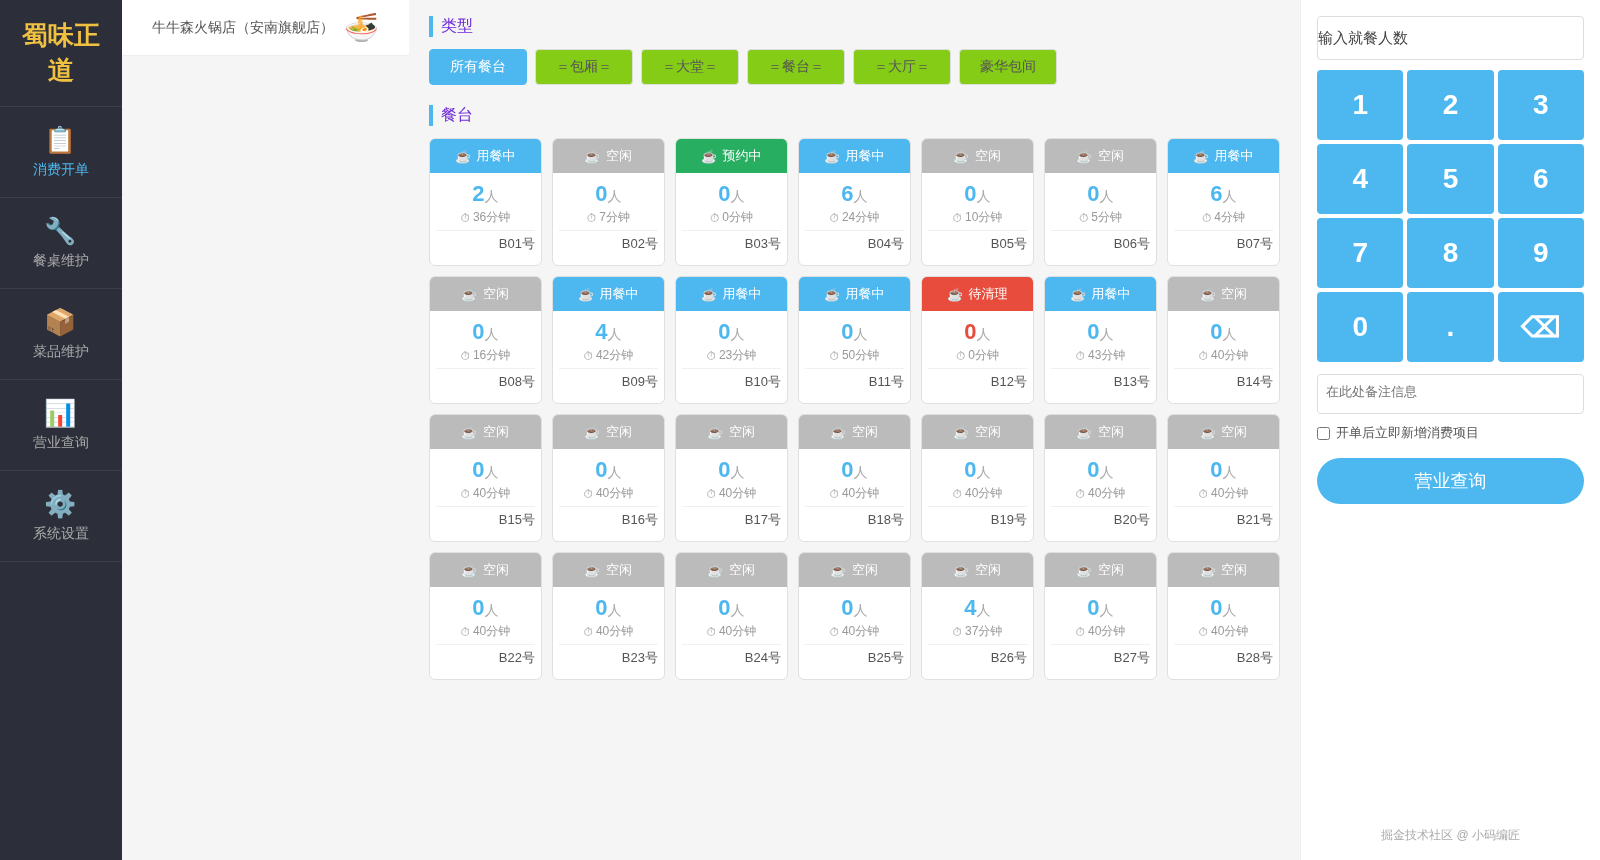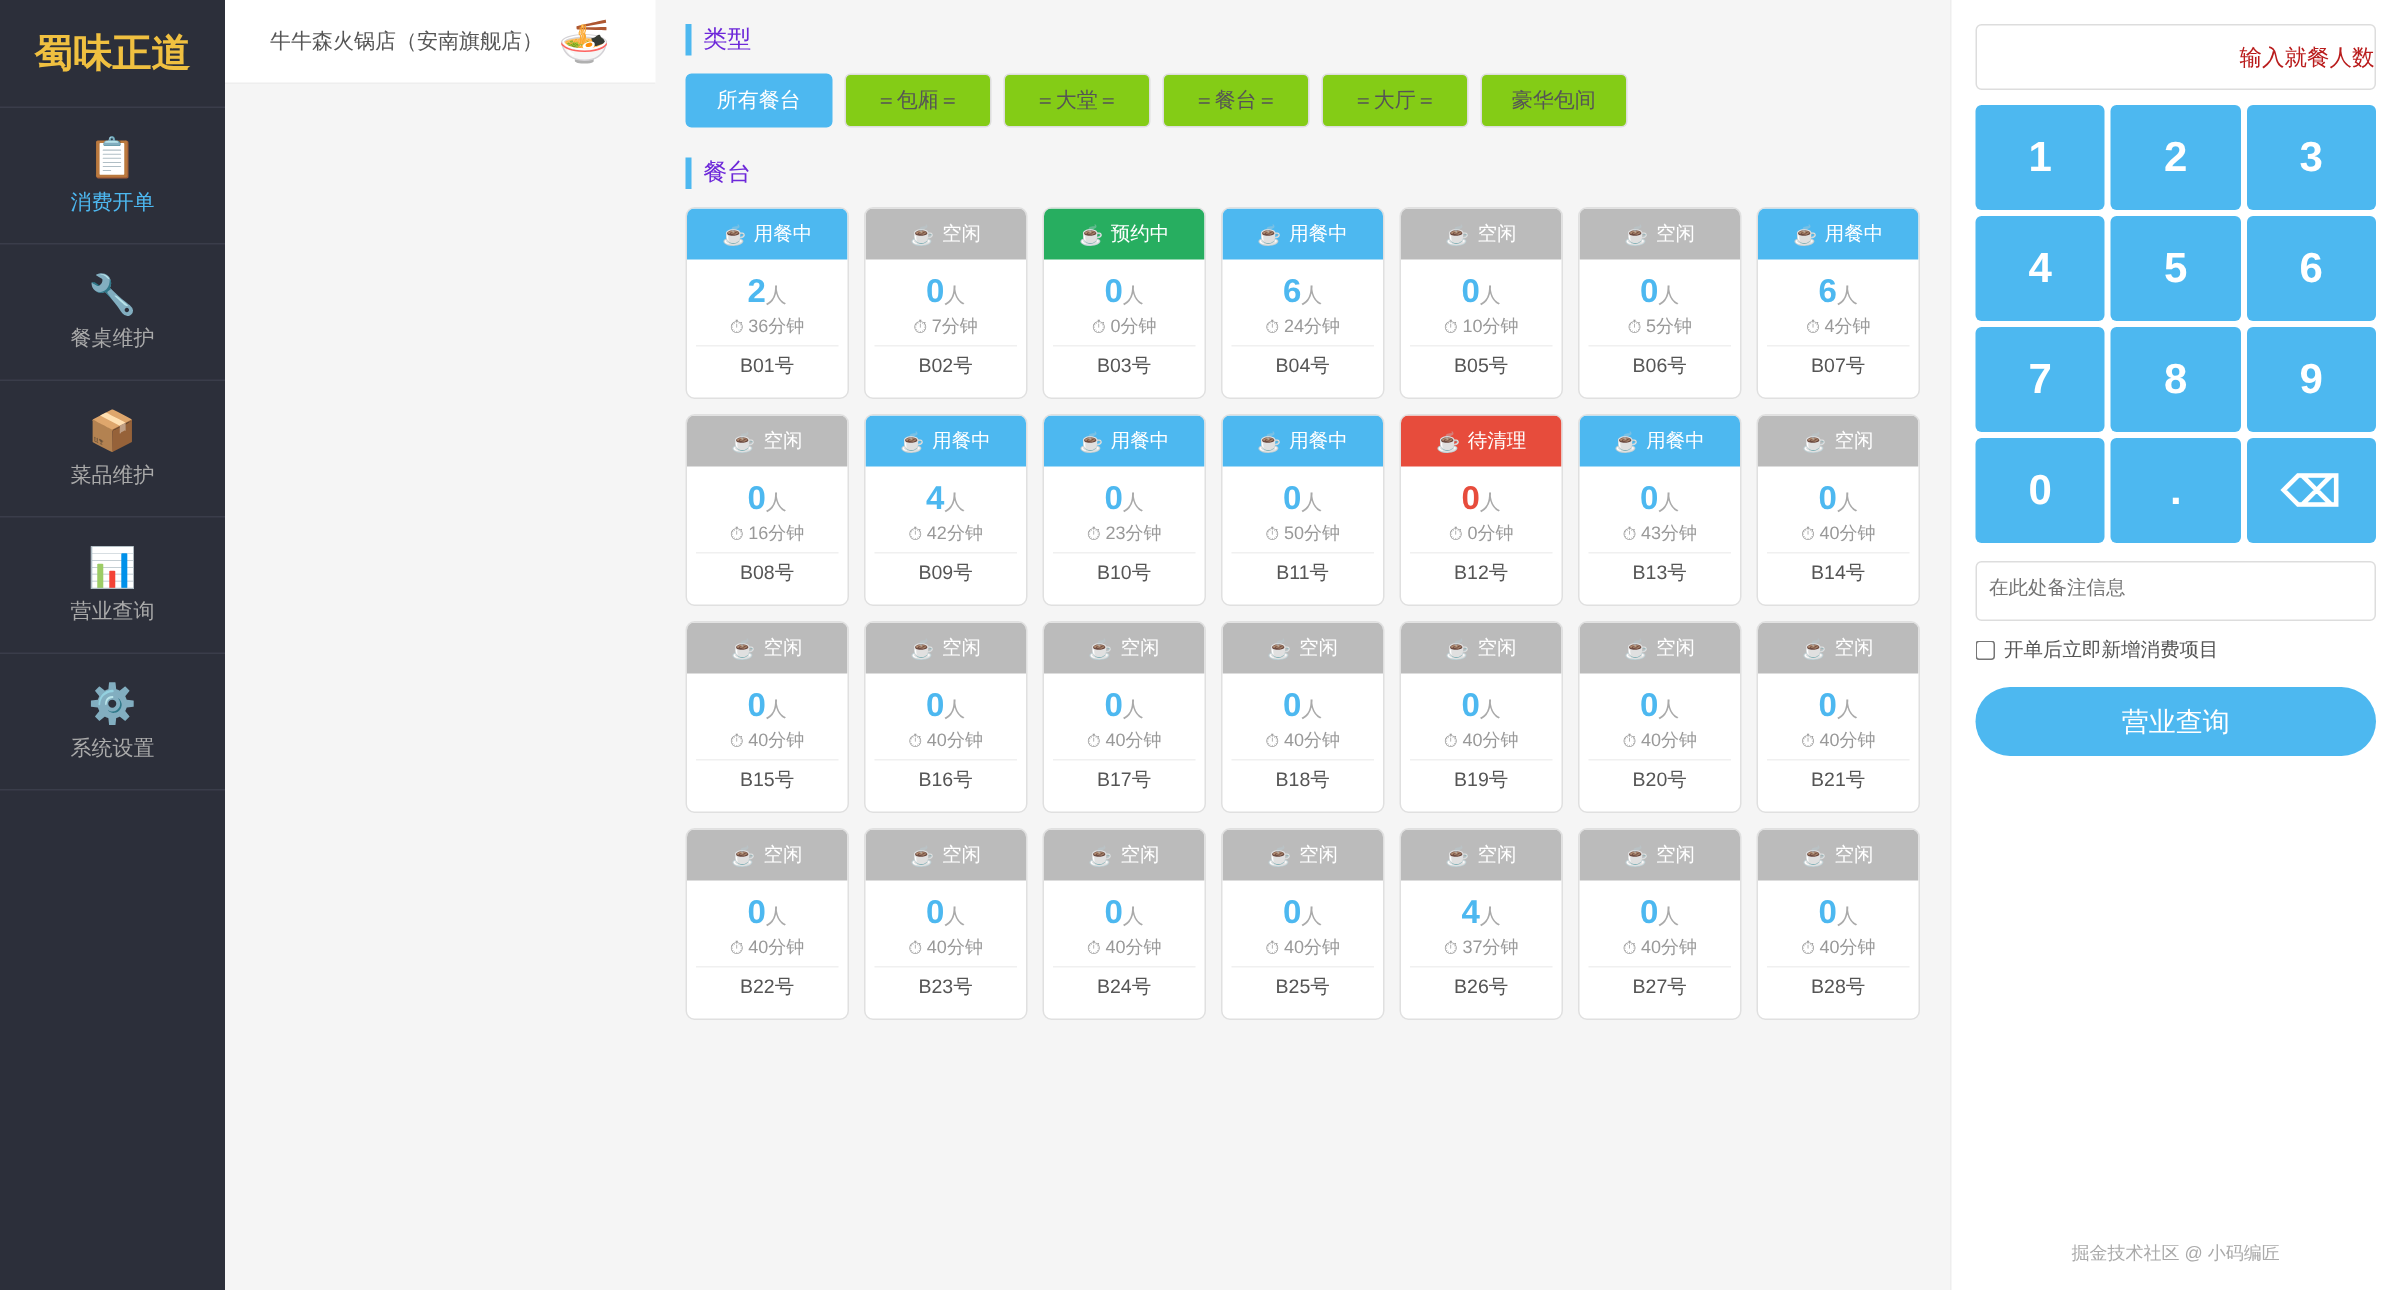--- a/index.html
+++ b/index.html
@@ -1,20 +1,20 @@
 <!DOCTYPE html>
 <html><head>
   <meta charset="utf-8">
   <style>
     * { box-sizing: border-box; margin: 0; padding: 0; }
     body { font-family: 'Microsoft YaHei', Arial, sans-serif; background: #f5f5f5; width: 1600px; height: 860px; overflow: hidden; display: flex; }
 
     
     .sidebar {
-      width: 150px;
+      width: 122px;
       background: #2c2f3a;
       display: flex;
       flex-direction: column;
       align-items: center;
       padding-top: 0;
       flex-shrink: 0;
       height: 860px;
     }
     .sidebar-logo {
       width: 100%;
@@ -173,20 +173,21 @@
       justify-content: center;
       gap: 3px;
       margin-top: 2px;
     }
     .table-num {
       font-size: 13px;
       color: #555;
       margin-top: 4px;
       padding: 4px 0;
       border-top: 1px solid #f0f0f0;
+      text-align: right;
     }
 
     
     .right-panel {
       width: 300px;
       background: #fff;
       border-left: 1px solid #eee;
       padding: 16px;
       display: flex;
       flex-direction: column;
@@ -197,22 +198,22 @@
       font-weight: bold;
       color: #333;
       margin-bottom: 14px;
     }
     .persons-input-display {
       border: 1px solid #ddd;
       border-radius: 4px;
       height: 44px;
       display: flex;
       align-items: center;
-      justify-content: flex-end;
-      color: #b91c1c;
+      justify-content: flex-start;
+      color: #404040;
       font-size: 15px;
       margin-bottom: 10px;
     }
 
     
     .numpad {
       display: grid;
       grid-template-columns: repeat(3, 1fr);
       gap: 4px;
       margin-bottom: 12px;

